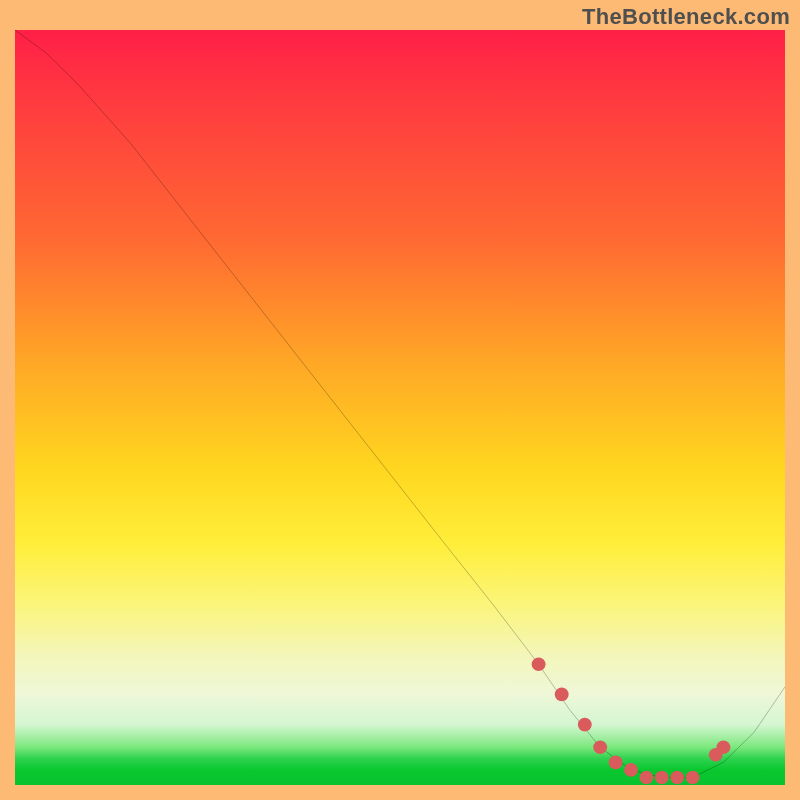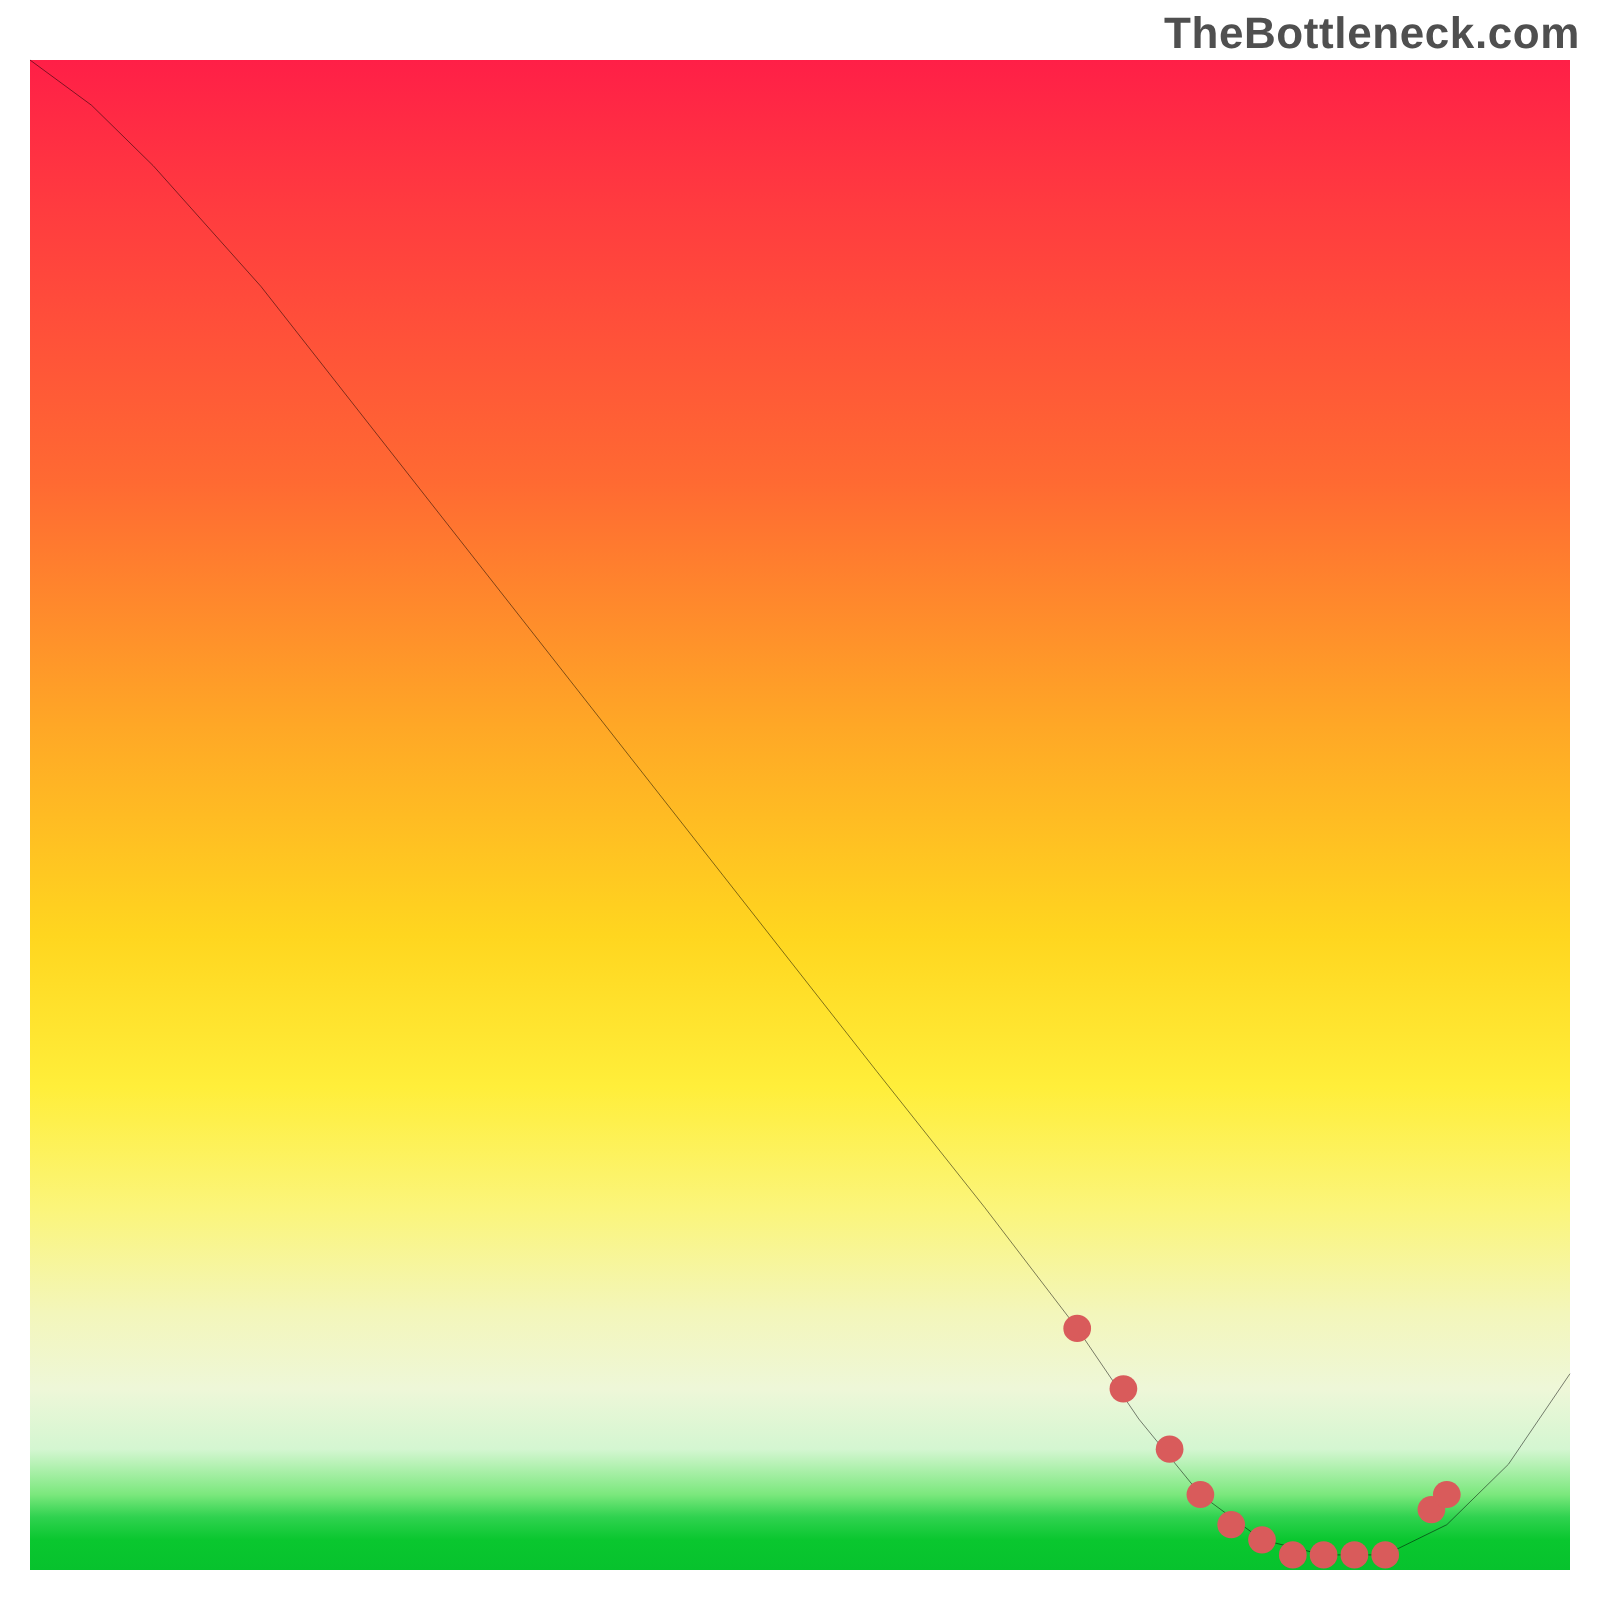--- a/index.html
+++ b/index.html
@@ -1,21 +1,21 @@
 <!DOCTYPE html>
 <html><head>
 <meta charset="utf-8">
 <style>
   * { margin: 0; padding: 0; box-sizing: border-box; }
   html, body { width: 800px; height: 800px; background: #000; overflow: hidden; }
   .frame {
     position: absolute;
     left: 0; top: 0;
     width: 800px; height: 800px;
-    background: #ffffff;
+    background: #fdba74;
   }
   .watermark {
     position: absolute;
     top: 4px;
     right: 10px;
     font-family: Arial, Helvetica, sans-serif;
     font-size: 22px;
     font-weight: 600;
     color: #4f4f4f;
     letter-spacing: 0.3px;

